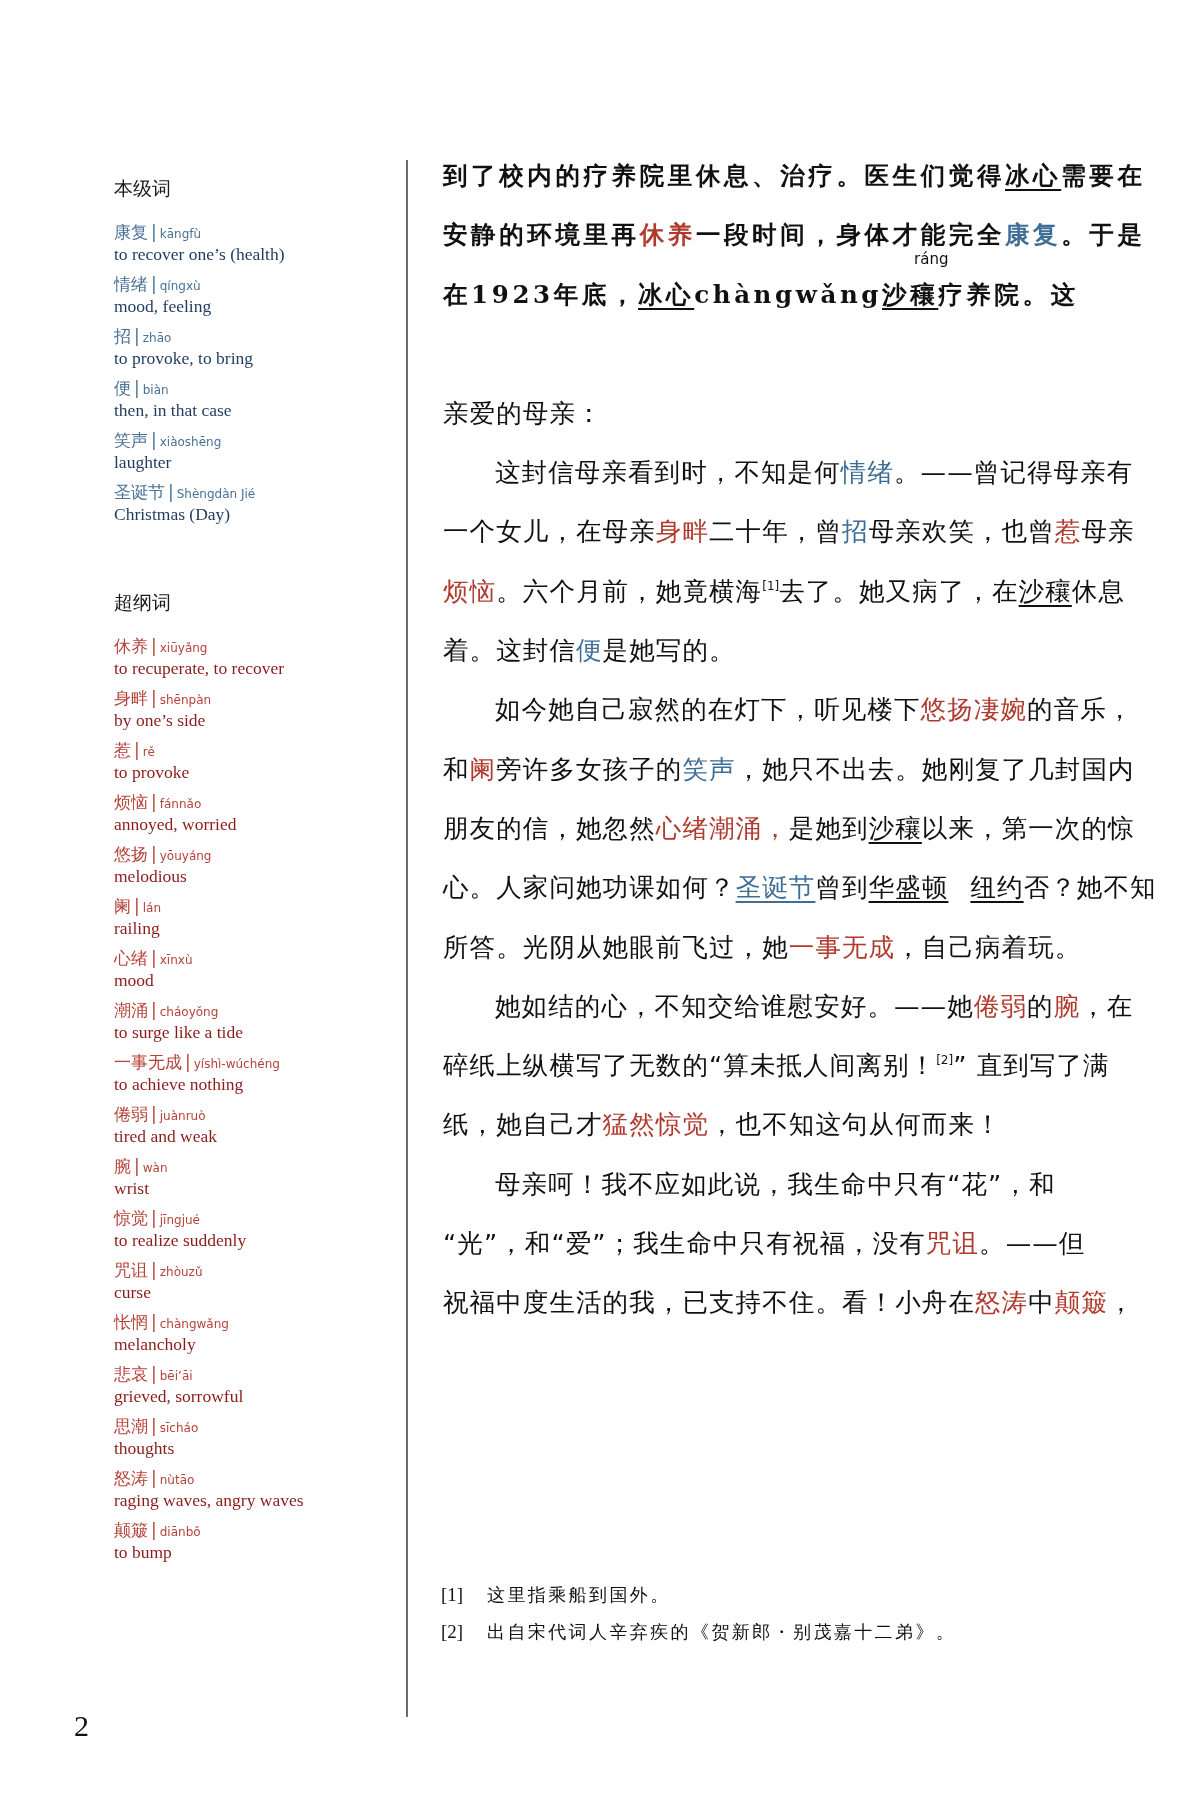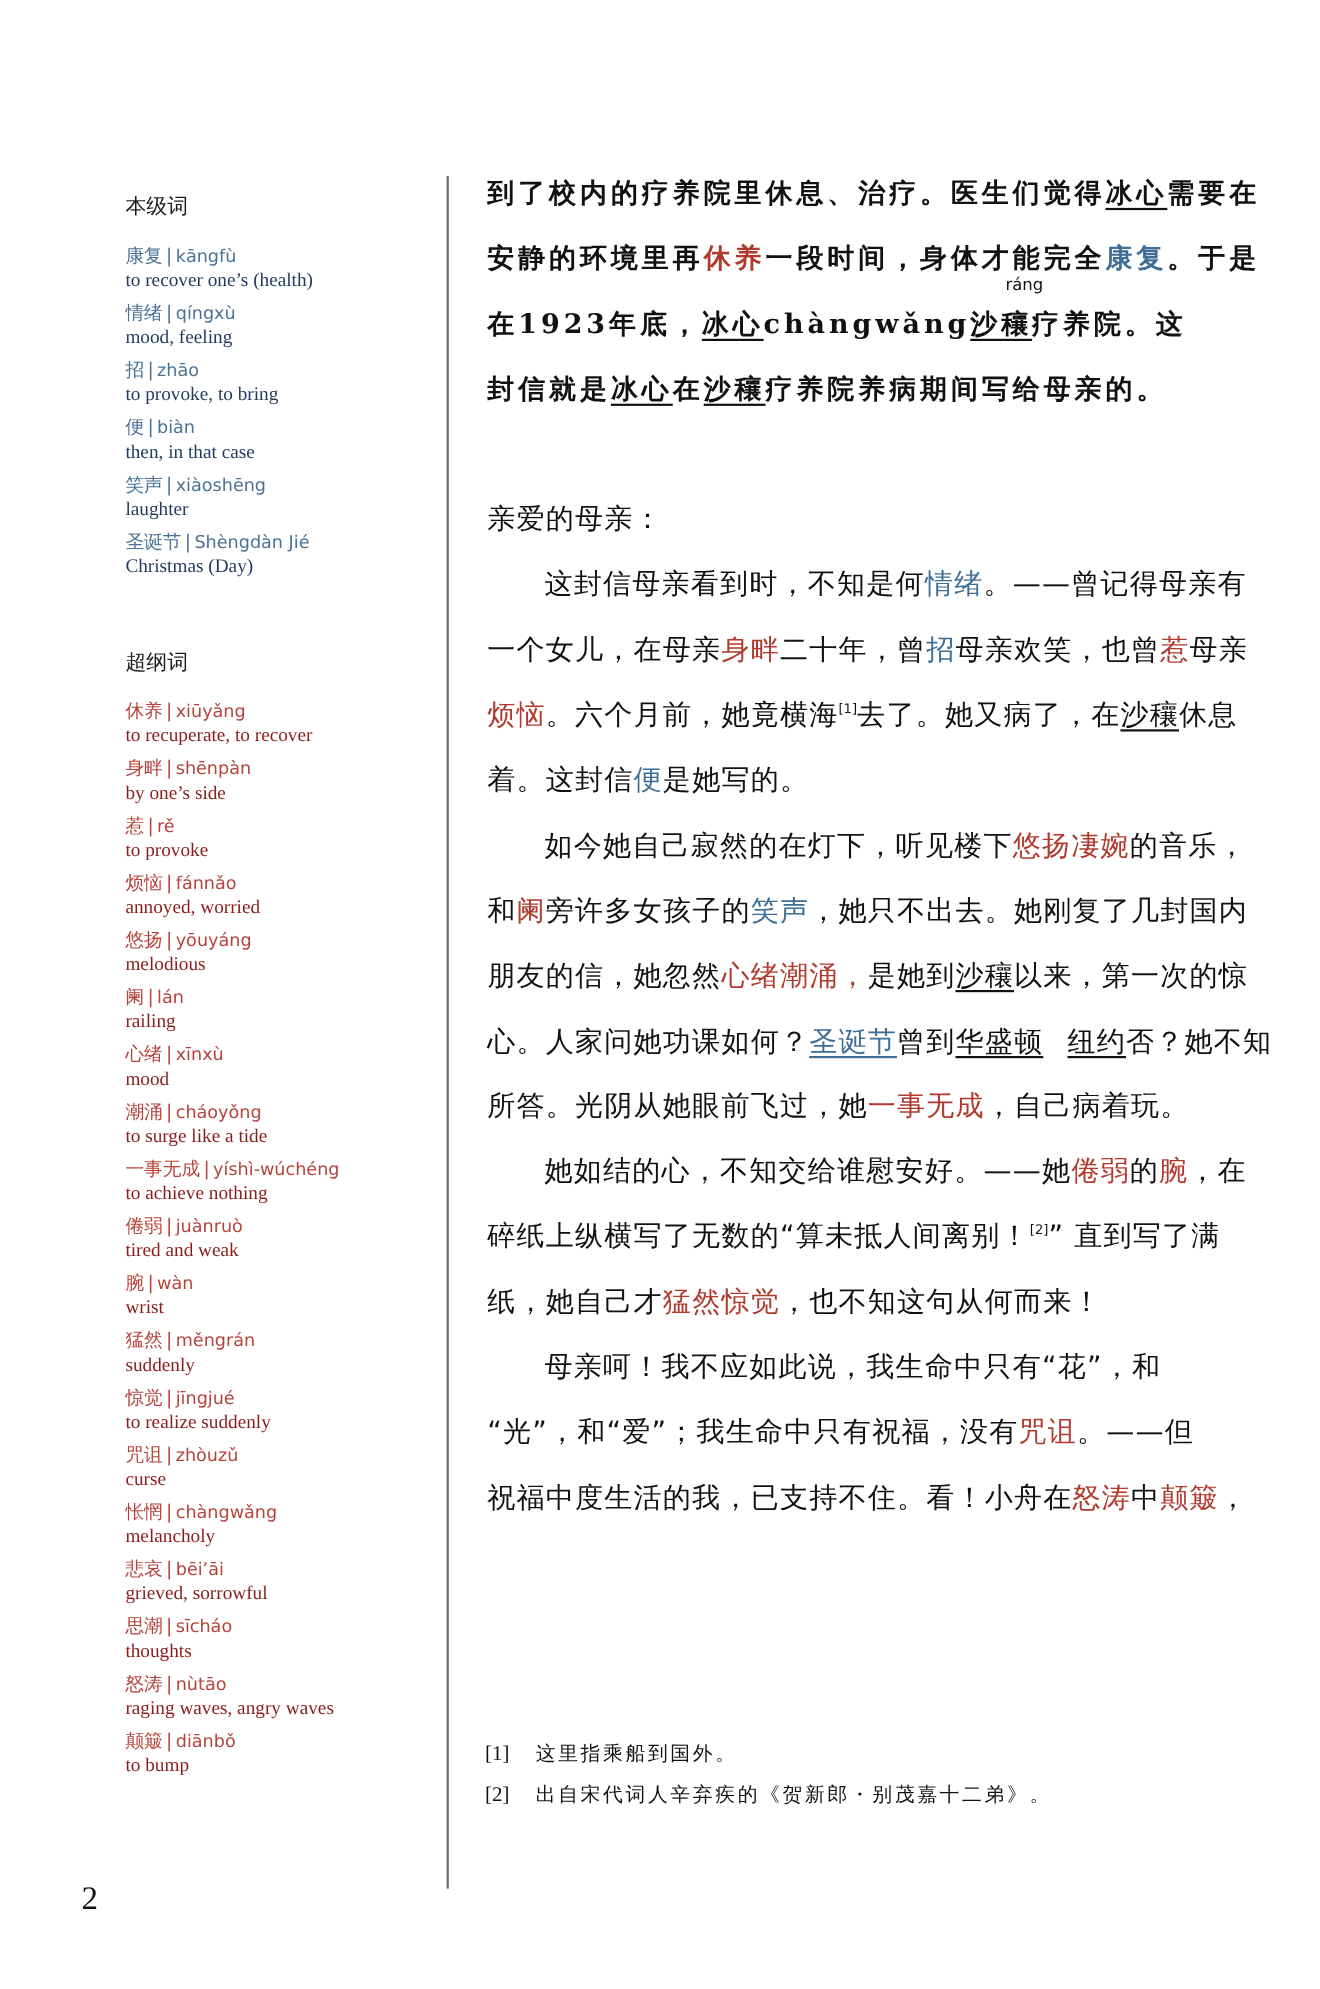--- a/index.html
+++ b/index.html
@@ -5,21 +5,21 @@
   html, body { margin: 0; padding: 0; }
   body {
     width: 1200px; height: 1808px; background: #ffffff; position: relative; overflow: hidden;
     font-family: "DejaVu Sans", sans-serif; color: #111;
   }
   .sidebar { position: absolute; left: 114px; top: 174px; width: 280px; }
   .vocab-heading { font-size: 19px; color: #1a1a1a; margin: 0 0 18px 0; height: 28px; line-height: 28px; }
   .vocab-heading.second { margin-top: 56px; }
   .vocab-entry { height: 52px; }
   .vocab-line1 { font-size: 17px; line-height: 25px; height: 25px; white-space: nowrap; }
-  .vocab-line1 .pinyin { font-family: "DejaVu Sans", sans-serif; font-size: 16px; }
+  .vocab-line1 .pinyin { font-family: "DejaVu Sans", sans-serif; font-size: 12px; }
   .vocab-line1 .bar { margin: 0 3px; }
   .vocab-line2 { font-family: "Liberation Serif", serif; font-size: 17.5px; line-height: 22px; height: 22px; white-space: nowrap; margin-top: -2px; }
   .level .vocab-line1 { color: #4a7196; }
   .level .vocab-line2 { color: #1f3a5e; }
   .extra .vocab-line1 { color: #b5433a; }
   .extra .vocab-line2 { color: #8a1d1a; }
   .divider { position: absolute; left: 406px; top: 160px; width: 1.5px; height: 1557px; background: #6b6b6b; }
   .main { position: absolute; left: 443px; top: 146px; width: 690px; }
   .line { height: 59.3px; line-height: 59.3px; font-size: 25.5px; white-space: nowrap; letter-spacing: 1.2px; position: relative; }
   .intro .line { font-family: "DejaVu Serif", serif; font-weight: bold; letter-spacing: 3.6px; font-size: 24.5px; }
@@ -110,24 +110,20 @@
       </div>
     <div class="vocab-entry">
         <div class="vocab-line1"><span>倦弱</span><span class="bar">|</span><span class="pinyin">juànruò</span></div>
         <div class="vocab-line2">tired and weak</div>
       </div>
     <div class="vocab-entry">
         <div class="vocab-line1"><span>腕</span><span class="bar">|</span><span class="pinyin">wàn</span></div>
         <div class="vocab-line2">wrist</div>
       </div>
     <div class="vocab-entry">
-        <div class="vocab-line1"><span>猛然</span><span class="bar">|</span><span class="pinyin">měngrán</span></div>
-        <div class="vocab-line2">suddenly</div>
-      </div>
-    <div class="vocab-entry">
         <div class="vocab-line1"><span>惊觉</span><span class="bar">|</span><span class="pinyin">jīngjué</span></div>
         <div class="vocab-line2">to realize suddenly</div>
       </div>
     <div class="vocab-entry">
         <div class="vocab-line1"><span>咒诅</span><span class="bar">|</span><span class="pinyin">zhòuzǔ</span></div>
         <div class="vocab-line2">curse</div>
       </div>
     <div class="vocab-entry">
         <div class="vocab-line1"><span>怅惘</span><span class="bar">|</span><span class="pinyin">chàngwǎng</span></div>
         <div class="vocab-line2">melancholy</div>
@@ -151,21 +147,20 @@
   </div>
 </div>
 
 <div class="divider"></div>
 
 <div class="main">
   <div class="intro">
     <div class="line"><span>到了校内的疗养院里休息、治疗。医生们觉得</span><span class="u">冰心</span><span>需要在</span></div>
     <div class="line"><span>安静的环境里再</span><span class="red">休养</span><span>一段时间，身体才能完全</span><span class="blue">康复</span><span>。于是</span></div>
     <div class="line"><span>在1923年底，</span><span class="u">冰心</span><span>chàngwǎng</span><span class="ruby"><span class="ruby-top">ráng</span><span class="u">沙穰</span></span><span>疗养院。这</span></div>
-    <div class="line"><span>封信就是</span><span class="u">冰心</span><span>在</span><span class="u">沙穰</span><span>疗养院养病期间写给母亲的。</span></div>
   </div>
 
   <div class="letter">
     <div class="line salutation">亲爱的母亲：</div>
 
     <div class="line indent"><span>这封信母亲看到时，不知是何</span><span class="blue">情绪</span><span>。——曾记得母亲有</span></div>
     <div class="line"><span>一个女儿，在母亲</span><span class="red">身畔</span><span>二十年，曾</span><span class="blue">招</span><span>母亲欢笑，也曾</span><span class="red">惹</span><span>母亲</span></div>
     <div class="line"><span class="red">烦恼</span><span>。六个月前，她竟横海</span><sup>[1]</sup><span>去了。她又病了，在</span><span class="u">沙穰</span><span>休息</span></div>
     <div class="line"><span>着。这封信</span><span class="blue">便</span><span>是她写的。</span></div>
 

